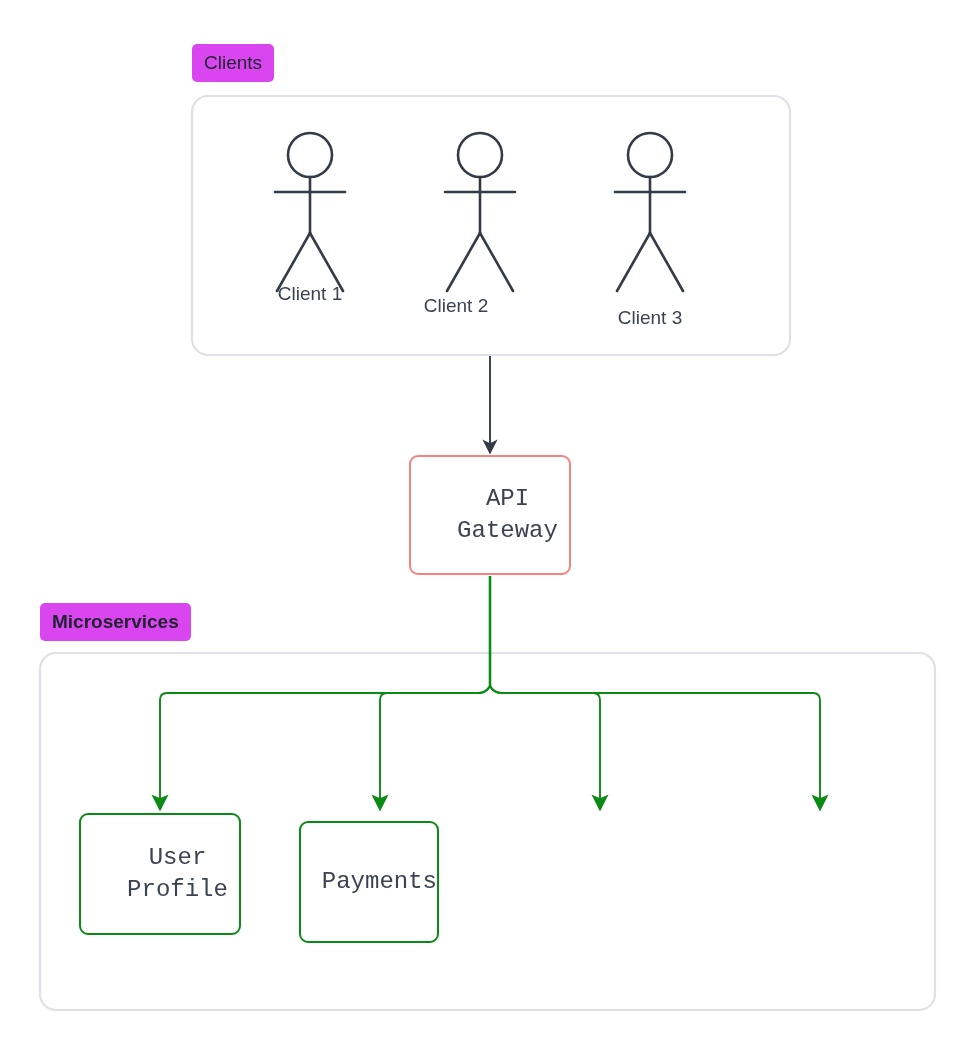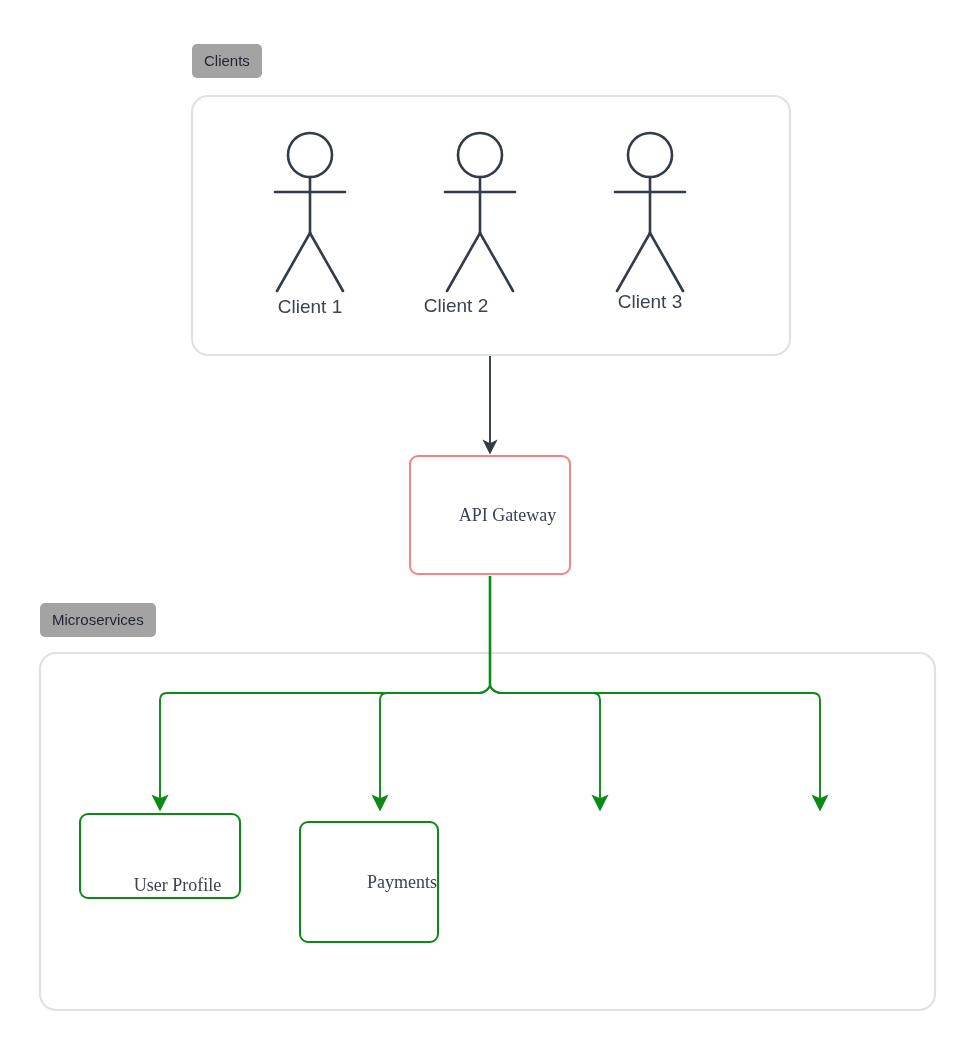--- a/index.html
+++ b/index.html
@@ -19,42 +19,42 @@
   }
   .svg-layer {
     position: absolute;
     left: 0;
     top: 0;
     width: 980px;
     height: 1055px;
   }
   .group-label {
     position: absolute;
-    background: #a3a3a3;
+    background: #d946ef;
     color: #1f2430;
-    font-size: 15px;
+    font-size: 19px;
     line-height: 1;
     padding: 9px 12px 10px 12px;
     border-radius: 5px;
     white-space: nowrap;
     font-family: "Liberation Sans", sans-serif;
   }
   .node-box {
     position: absolute;
     box-sizing: border-box;
     background: #ffffff;
     border-radius: 9px;
     display: flex;
     align-items: center;
     justify-content: center;
     text-align: center;
     color: #3b4350;
-    font-size: 18px;
+    font-size: 24px;
     line-height: 1.35;
-    font-family: Liberation Serif, serif;
+    font-family: Liberation Mono, monospace;
     padding-left: 35px;
   }
   .node-box.gateway {
     border: 2px solid #f8827f;
   }
   .node-box.service {
     border: 2.2px solid #0b8a15;
   }
   .actor-label {
     position: absolute;
@@ -117,33 +117,33 @@
 
     <path d="M490,686 Q486,693 479,693 L387,693 Q380,693 380,700 L380,803" fill="none" stroke="#0b8a15" stroke-width="1.9" marker-end="url(#arrow-green)"></path>
 
     <path d="M490,686 Q494,693 501,693 L593,693 Q600,693 600,700 L600,803" fill="none" stroke="#0b8a15" stroke-width="1.9" marker-end="url(#arrow-green)"></path>
 
     <path d="M490,686 Q494,693 501,693 L813,693 Q820,693 820,700 L820,803" fill="none" stroke="#0b8a15" stroke-width="1.9" marker-end="url(#arrow-green)"></path>
   </svg>
 
   <div class="group-label" style="left:192px; top:44px;">Clients</div>
 
-  <div class="group-label" style="left:40px; top:603px;">Microservices</div>
+  <div class="group-label" style="left:40px; top:603px;font-weight:bold;">Microservices</div>
 
-  <div class="actor-label" style="left:250px; top:297px; width:120px;text-align:center;">Client 1</div>
+  <div class="actor-label" style="left:250px; top:284px; width:120px;text-align:center;">Client 1</div>
 
   <div class="actor-label" style="left:396px; top:296px; width:120px;">Client 2</div>
 
-  <div class="actor-label" style="left:590px; top:292px; width:120px;">Client 3</div>
+  <div class="actor-label" style="left:590px; top:308px; width:120px;">Client 3</div>
 
   <div class="node-box gateway" style="left:409px; top:455px; width:162px; height:120px;">
     <span>API Gateway</span>
   </div>
 
-  <div class="node-box service" style="left:79px; top:813px; width:162px; height:86px;align-items:flex-end;">
+  <div class="node-box service" style="left:79px; top:813px; width:162px; height:122px;">
     <span>User Profile</span>
   </div>
 
   <div class="node-box service" style="left:299px; top:821px; width:140px; height:122px;justify-content:flex-end;">
     <span>Payments</span>
   </div>
 
 
 
 </div>

